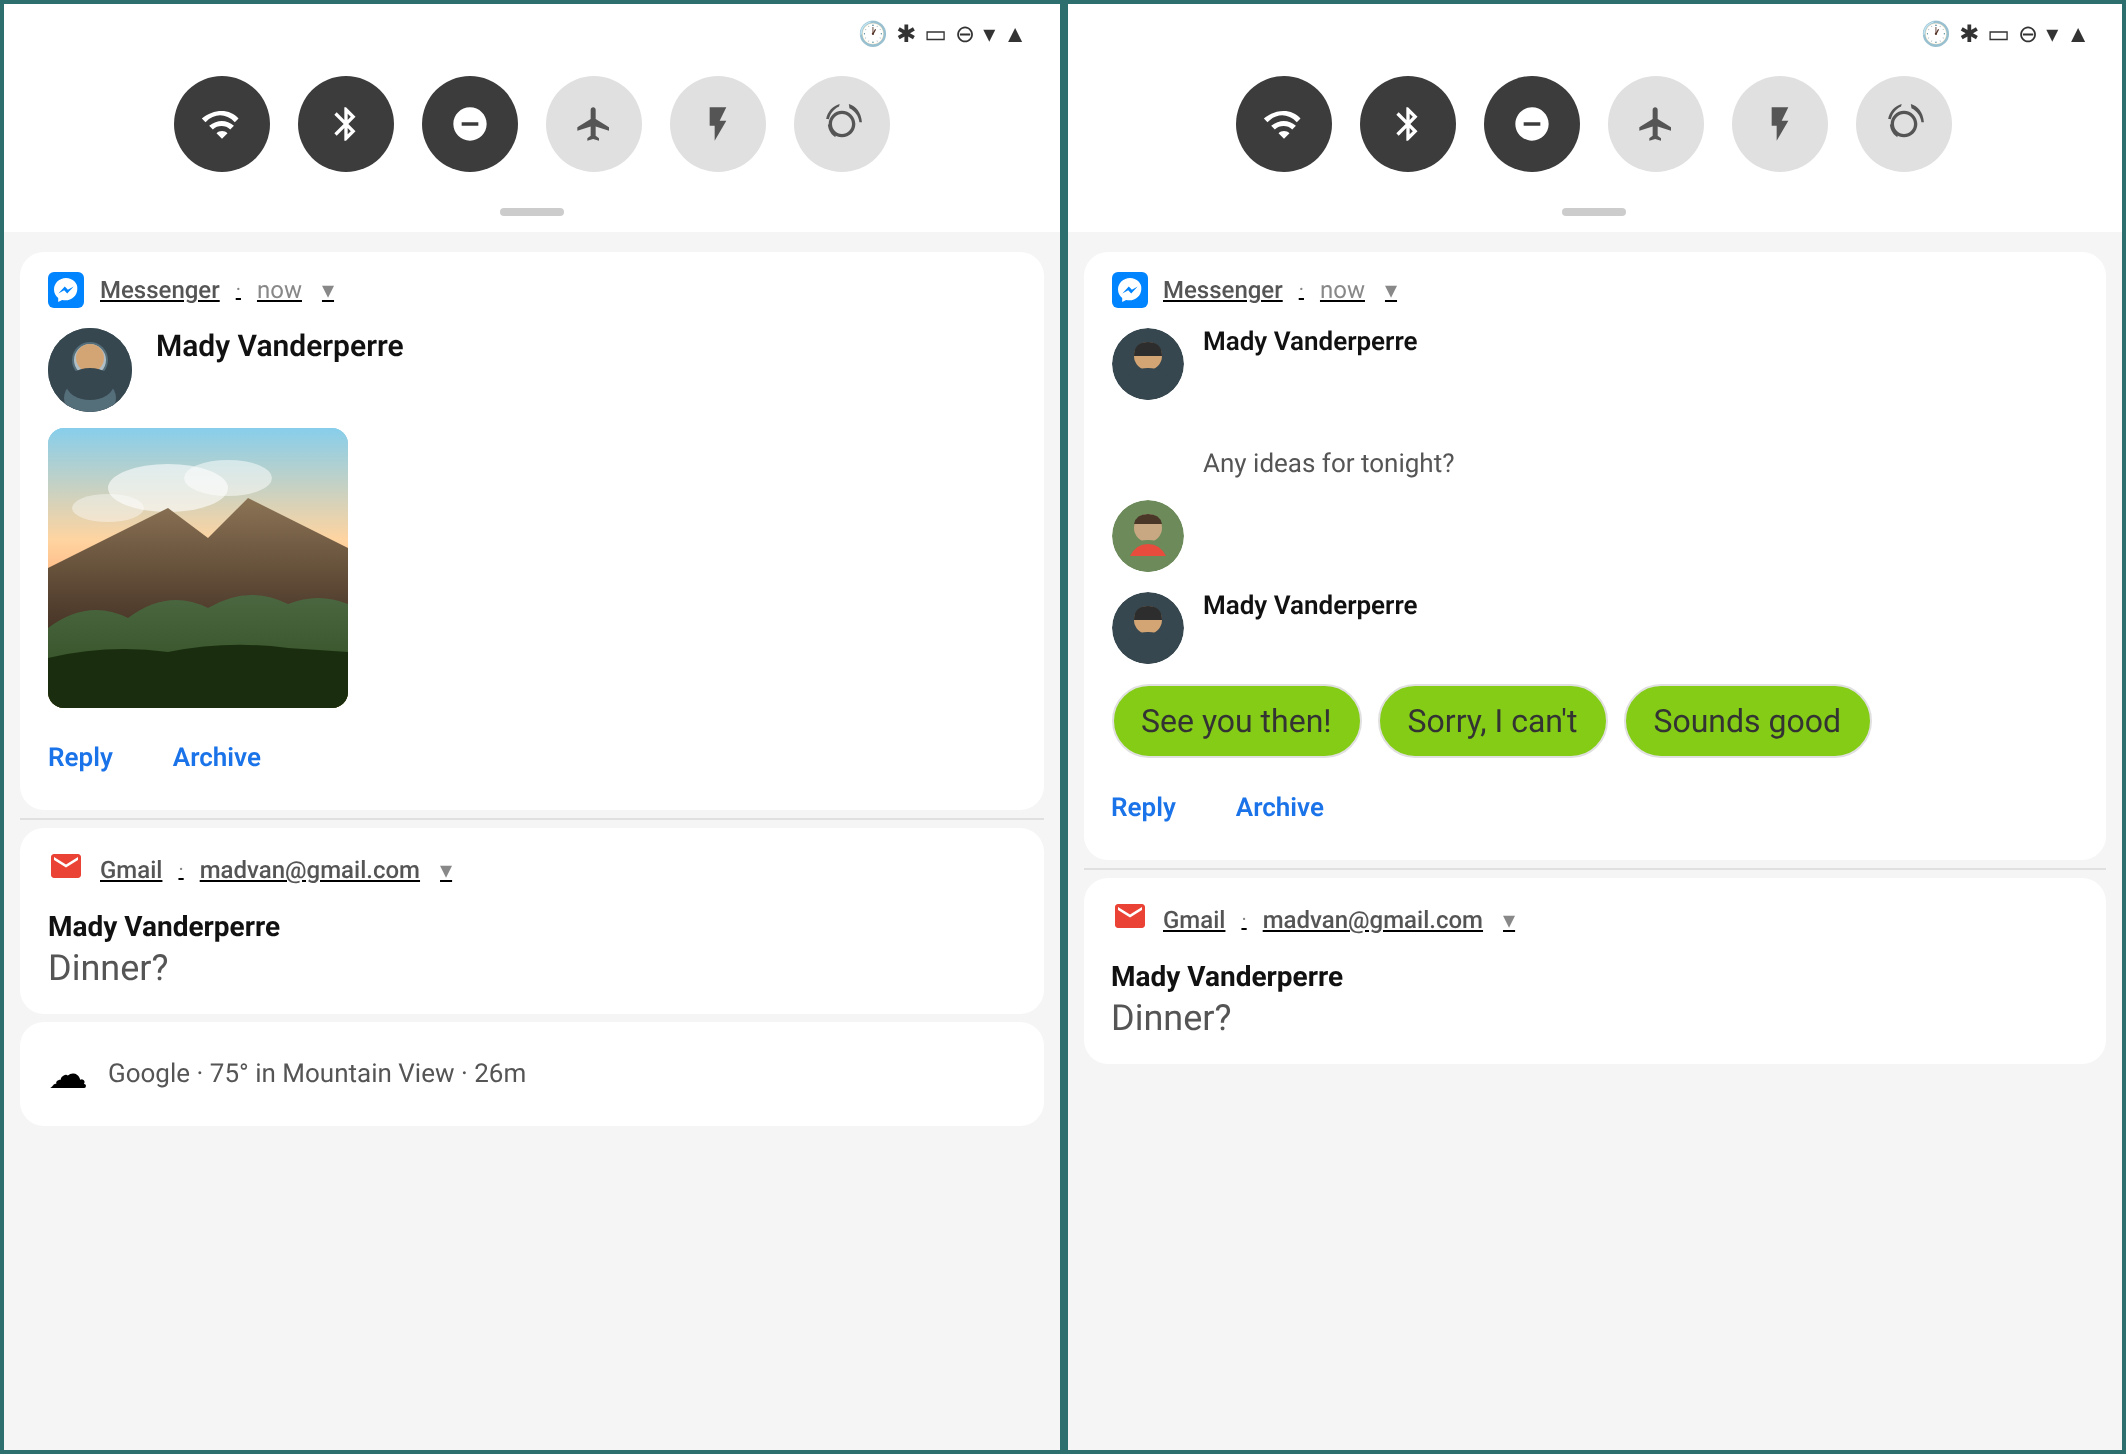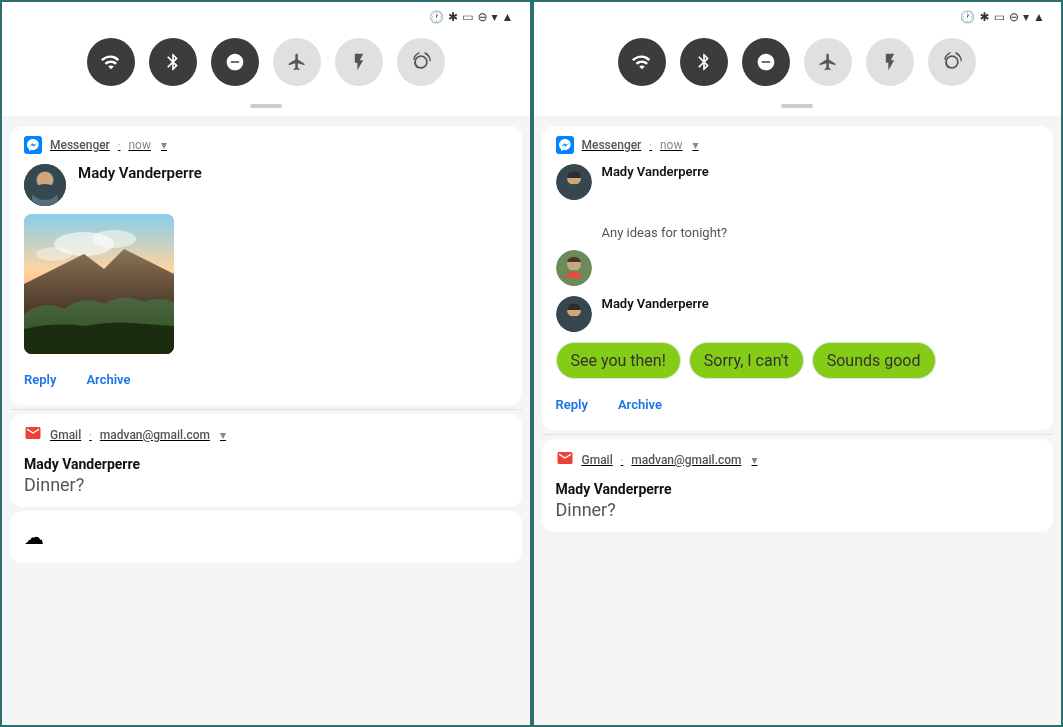--- a/index.html
+++ b/index.html
@@ -464,20 +464,21 @@
         <span class="notif-chevron">▾</span>
       </div>
       <div class="gmail-notif-body">
         <div class="gmail-sender">Mady Vanderperre</div>
         <div class="gmail-subject">Dinner?</div>
       </div>
     </div>
 
     <div class="google-notif">
       <div class="weather-icon">☁</div>
+      <span class="weather-text">Google · 75° in Mountain View · 26m</span>
     </div>
 
   </div>
 </div>
 
 <div class="panel">
 
   <div class="status-bar">
     <div class="sb-icons">
       <span>🕐</span>

